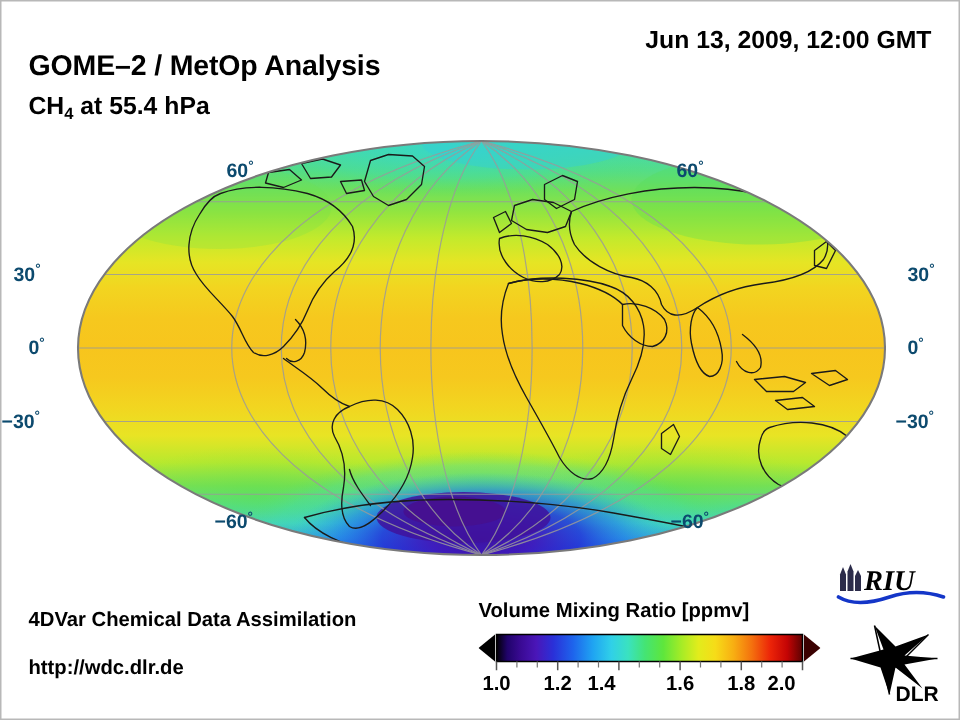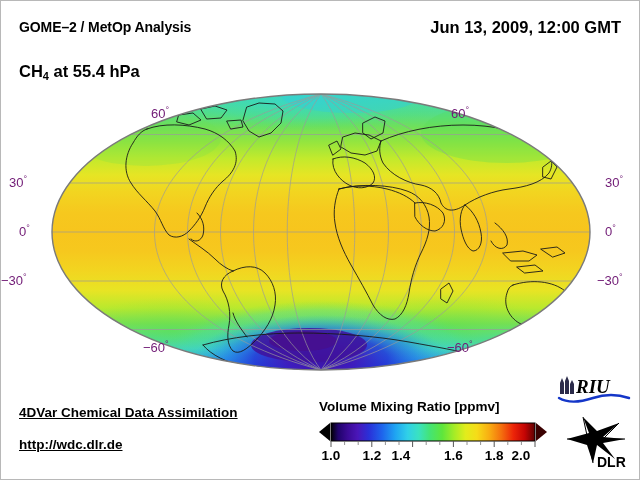--- a/index.html
+++ b/index.html
@@ -23,22 +23,22 @@
     width: 640px; height: 480px;
     background: #ffffff;
     box-sizing: border-box;
     border: 1px solid #b8b8b8;
   }
 
   
   .hdr-title {
     position: absolute;
     left: 18px;
-    top: 18px;
-    font-size: 14px;
+    top: 33px;
+    font-size: 19px;
     font-weight: bold;
     letter-spacing: -0.1px;
     white-space: nowrap;
   }
   .hdr-sub {
     position: absolute;
     left: 18px;
     top: 61px;
     font-size: 16.5px;
     font-weight: bold;
@@ -65,37 +65,36 @@
     left: 50px;
     top: 92px;
     width: 540px;
     height: 278px;
   }
   #map-svg { display: block; }
 
   .lat-label {
     position: absolute;
     font-size: 13px;
-    font-weight: normal;
-    color: #701a75;
+    font-weight: bold;
+    color: #0c4a6e;
     white-space: nowrap;
   }
   .lat-label .deg {
     font-size: 9px;
     vertical-align: super;
   }
 
   
   .foot {
     position: absolute;
     left: 18px;
     font-size: 13.5px;
     font-weight: bold;
     white-space: nowrap;
-    text-decoration: underline;
   }
   #foot-1 { top: 404px; }
   #foot-2 { top: 428px; }
   #foot-3 { top: 436px; }
 
   
   #cb-wrap {
     position: absolute;
     left: 318px;
     top: 398px;

